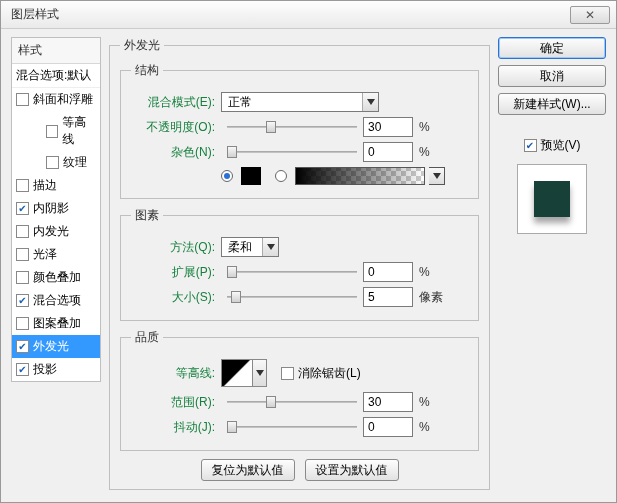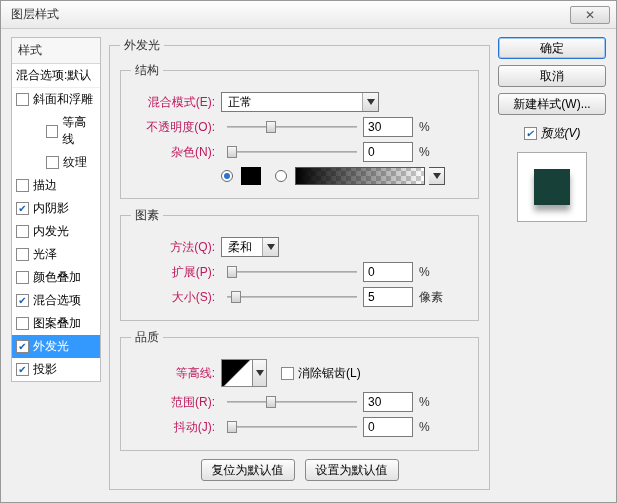--- a/index.html
+++ b/index.html
@@ -15,21 +15,21 @@
 .style-sub { border-bottom: 1px solid #eee; background:#fff; }
 .style-item { display: flex; align-items: center; padding: 3px 4px; gap: 4px; cursor: pointer; }
 .style-item.indent { padding-left: 34px; }
 .style-item.selected { background: #3399ff; color: #fff; }
 .chk { width: 13px; height: 13px; border: 1px solid #888; background: #fff; display: inline-flex; align-items: center; justify-content: center; font-size: 10px; color: #1a5fb4; }
 .chk.checked::after { content: "✔"; font-size: 10px; line-height: 1; }
 .center { flex: 1; position: relative; }
 fieldset { border: 1px solid #bfbfbf; border-radius: 0; padding: 8px 10px; margin-bottom: 8px; }
 fieldset legend { padding: 0 4px; color: #333; }
 .row { display: flex; align-items: center; margin: 5px 0; }
-.lbl { width: 90px; text-align: right; padding-right: 6px; color: #be185d; }
+.lbl { width: 90px; text-align: right; padding-right: 6px; color: #15803d; }
 .combo { display: inline-flex; align-items: center; border: 1px solid #7a7a7a; background: #fff; height: 20px; }
 .combo .combo-text { padding: 0 6px; min-width: 140px; }
 .combo.small .combo-text { min-width: 40px; }
 .combo .combo-arrow { width: 16px; height: 100%; border-left: 1px solid #aaa; background: linear-gradient(#f8f8f8,#dcdcdc); display: flex; align-items: center; justify-content: center; }
 .slider { flex: 1; max-width: 130px; height: 14px; position: relative; margin: 0 6px; }
 .slider .track { position: absolute; top: 6px; left: 0; right: 0; height: 2px; background: #c2c2c2; border-top: 1px solid #aaa; }
 .slider .thumb { position: absolute; top: 1px; width: 10px; height: 12px; background: linear-gradient(#f8f8f8,#d0d0d0); border: 1px solid #888; }
 .numbox { width: 50px; height: 20px; border: 1px solid #7a7a7a; background: #fff; padding: 0 4px; text-align: left; }
 .unit { margin-left: 6px; color: #333; }
 .radio { width: 12px; height: 12px; border: 1px solid #666; border-radius: 50%; display: inline-flex; align-items: center; justify-content: center; margin-right: 4px; background:#fff; }
@@ -37,21 +37,21 @@
 .swatch-black { width: 20px; height: 18px; border: 1px solid #000; background: #000; margin-right: 10px; }
 .gradient-box { width: 130px; height: 18px; border: 1px solid #555; background: linear-gradient(to right,#000,rgba(0,0,0,0)), repeating-conic-gradient(#ccc 0 25%, #fff 0 50%) 0/10px 10px; }
 .drop-arrow { width: 16px; height: 18px; border: 1px solid #555; border-left: none; background: linear-gradient(#f8f8f8,#dcdcdc); display: flex; align-items:center; justify-content:center; }
 .contour { width: 32px; height: 28px; border: 1px solid #888; background: linear-gradient(135deg,#000 48%, #fff 52%); display:inline-block; }
 .contour-wrap { display:inline-flex; }
 .contour-arrow { width: 14px; height: 28px; border: 1px solid #888; border-left:none; background: linear-gradient(#f8f8f8,#dcdcdc); display:flex; align-items:center; justify-content:center; }
 .btns-row { display:flex; gap:10px; justify-content:center; margin-top:6px; }
 .btn { min-width: 90px; height: 22px; background: linear-gradient(#fdfdfd,#e2e2e2); border: 1px solid #8a8a8a; border-radius: 3px; cursor:pointer; padding: 0 10px; }
 .btn.default { border: 1px solid #2a72d4; box-shadow: 0 0 0 1px #9ec7f2 inset; }
 .right { width: 108px; display:flex; flex-direction:column; align-items:center; gap:6px; }
-.preview-chk { display:flex; align-items:center; gap:4px; margin-top:4px;font-style:italic; }
+.preview-chk { display:flex; align-items:center; gap:4px; margin-top:16px; }
 .preview-box { width: 70px; height: 70px; border: 1px solid #aaa; background: #fff; display:flex; align-items:center; justify-content:center; margin-top:4px; }
 .preview-inner { width: 36px; height: 36px; background: #164038; box-shadow: 0 6px 6px rgba(0,0,0,.35); }
 svg.triangle { width:8px; height:6px; }
 </style>
 </head>
 <body>
 
 <div class="dialog">
   <div class="titlebar">
     <span class="title">图层样式</span>

